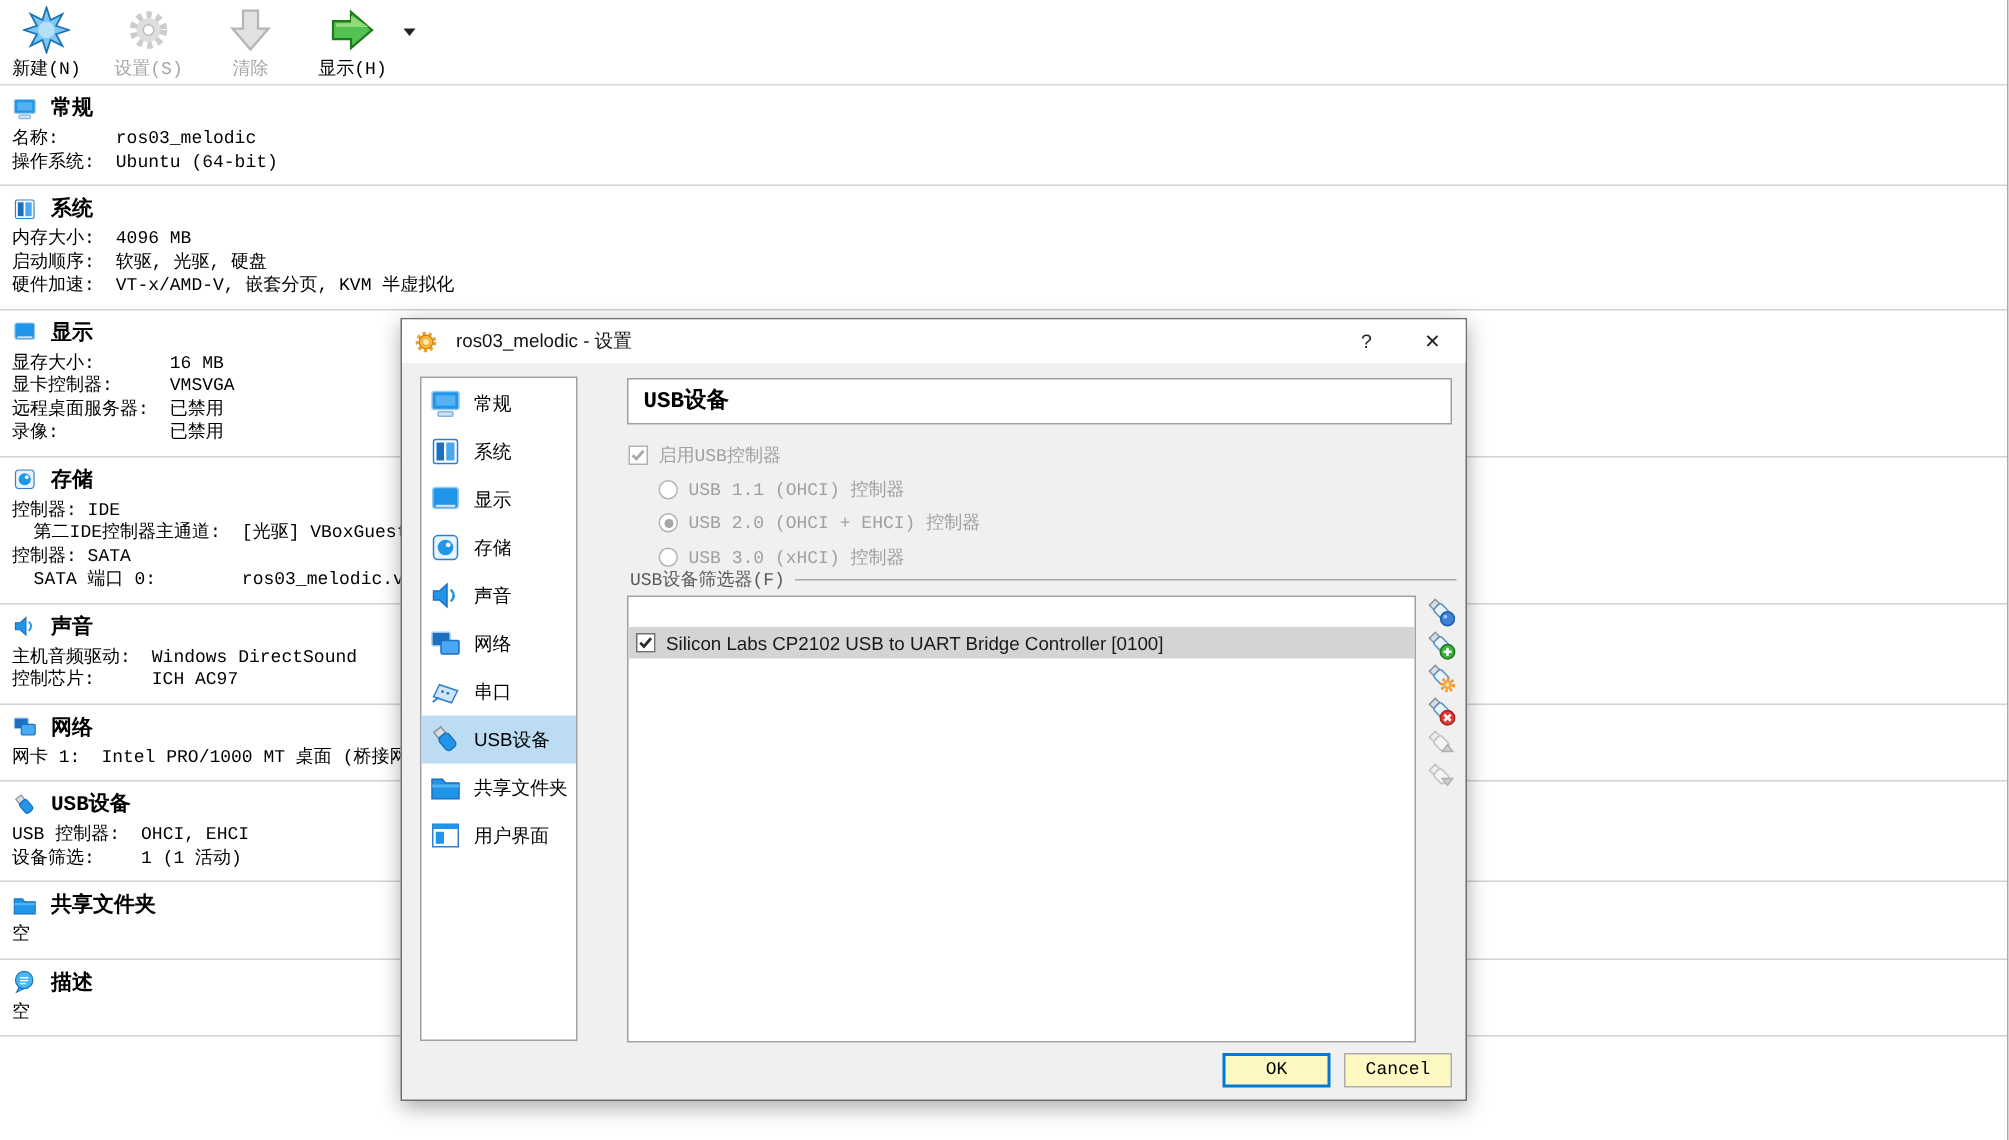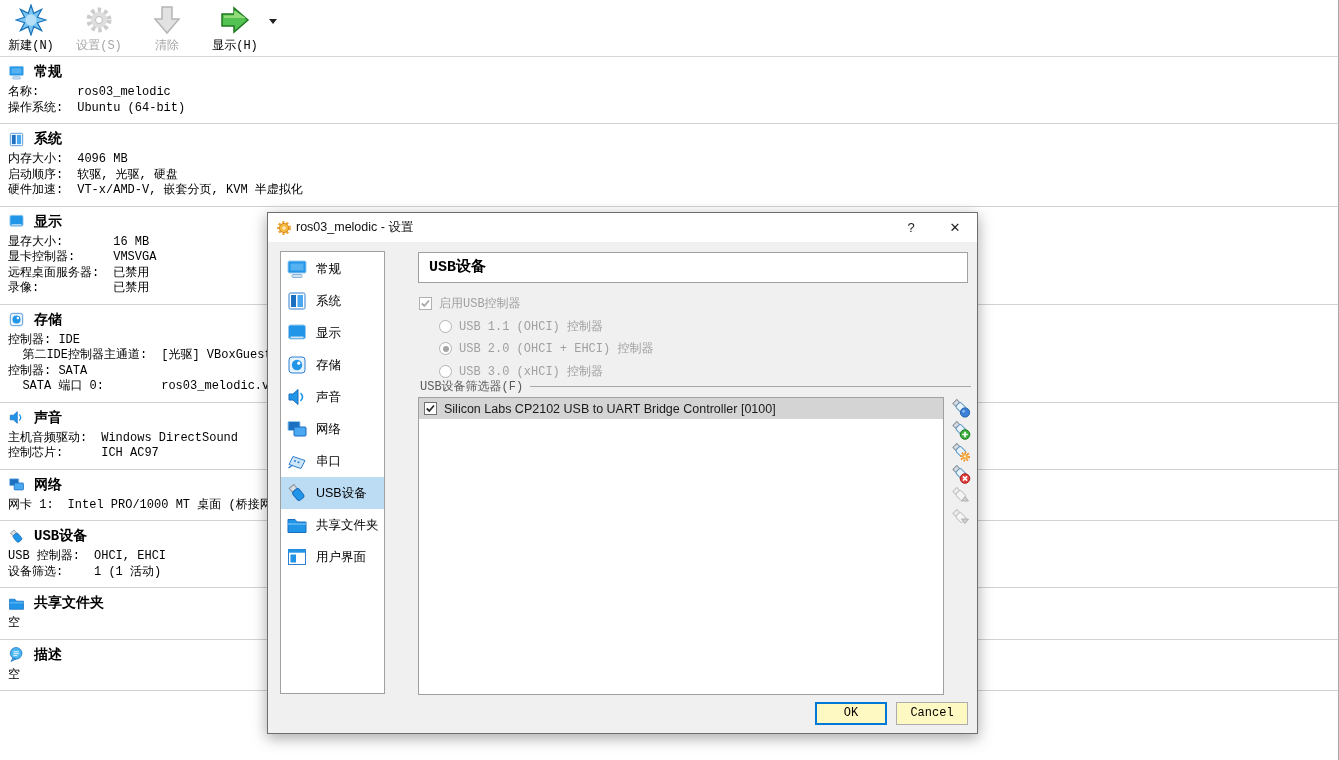--- a/index.html
+++ b/index.html
@@ -30,21 +30,21 @@
   .sic { width:17px; height:17px; display:inline-flex; }
   .rows { display:table; font-size:12px; line-height:15.5px; color:#000; }
   .row { display:table-row; }
   .row .lbl { display:table-cell; padding-right:14px; white-space:pre; }
   .row .val { display:table-cell; white-space:pre; }
 
   
   .dialog { position:absolute; left:267px; top:212px; width:711px; height:522px;
             background:#f0f0f0; border:1px solid #6e6e6e; box-shadow:0 4px 14px rgba(0,0,0,.35); }
   .dlg-titlebar { height:29px; background:#fff; display:flex; align-items:center; padding-left:8px; }
-  .dlg-title { font-size:12.5px; color:#111; margin-left:4px; flex:1; }
+  .dlg-title { font-size:12.5px; color:#111; margin-left:12px; flex:1; }
   .dlg-sysbtn { width:44px; height:29px; display:flex; align-items:center; justify-content:center;
                 font-size:13px; color:#222; }
   .dlg-body { position:relative; width:709px; height:491px; }
 
   .dlg-sidebar { position:absolute; left:12px; top:9px; width:105px; height:443px;
                  background:#fff; border:1px solid #a0a0a0; padding-top:1px; }
   .side-item { height:32px; display:flex; align-items:center; gap:8px; padding-left:5px;
                font-size:12.5px; color:#000; }
   .side-item.selected { background:#bcdcf4; }
   .sideicon { width:22px; height:22px; display:inline-flex; }
@@ -65,21 +65,21 @@
            display:inline-flex; align-items:center; justify-content:center; }
   .radio.sel::after { content:""; width:6px; height:6px; border-radius:50%; background:#a6a6a6; }
 
   .group-row { position:absolute; left:152px; top:136px; width:551px; display:flex; align-items:center;
                font-size:12px; color:#5a5a5a; }
   .group-line { flex:1; height:1px; background:#a8a8a8; margin-left:7px; }
 
   .filter-list { position:absolute; left:150px; top:155px; width:526px; height:298px; background:#fff;
                  border:1px solid #a0a0a0; }
   .filter-row { height:21px; background:#d4d4d4; display:flex; align-items:center; gap:7px;
-                padding-left:5px; font-size:12.5px; color:#1a1a1a; }
+                padding-left:5px; font-size:12.5px; color:#1a1a1a;margin-top:20px; }
   .cb.enabled { border-color:#707070; }
 
   .fbtns { position:absolute; left:681px; top:155px; display:flex; flex-direction:column; gap:1px; }
   .fbtn { width:24px; height:21px; display:flex; align-items:center; justify-content:center; }
 
   .btn { position:absolute; height:23px; background:#fef9c3; border:1px solid #adadad;
          font-size:12px; text-align:center; line-height:21px; color:#000; }
   .btn.ok { left:547px; top:460px; width:72px; border:2px solid #0078d7; line-height:19px; }
   .btn.cancel { left:628px; top:460px; width:72px; }
 </style>

